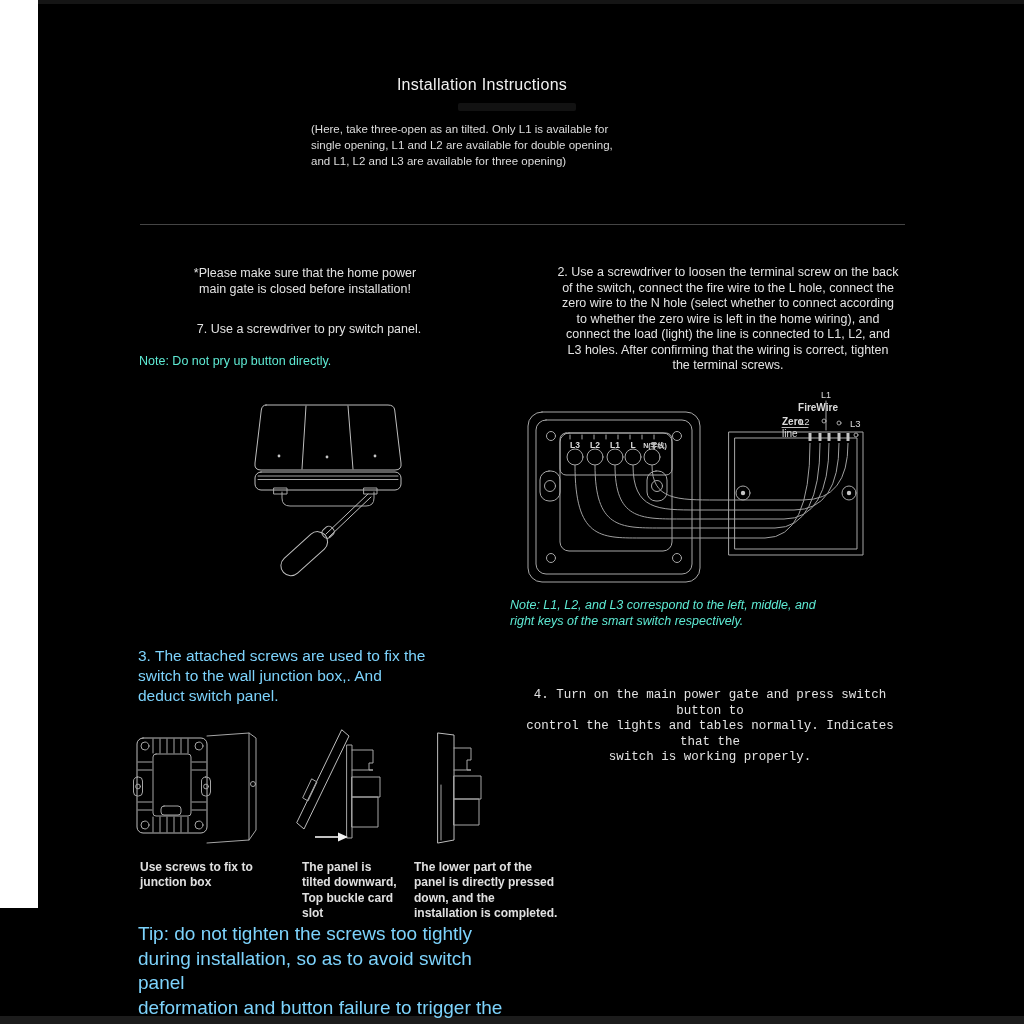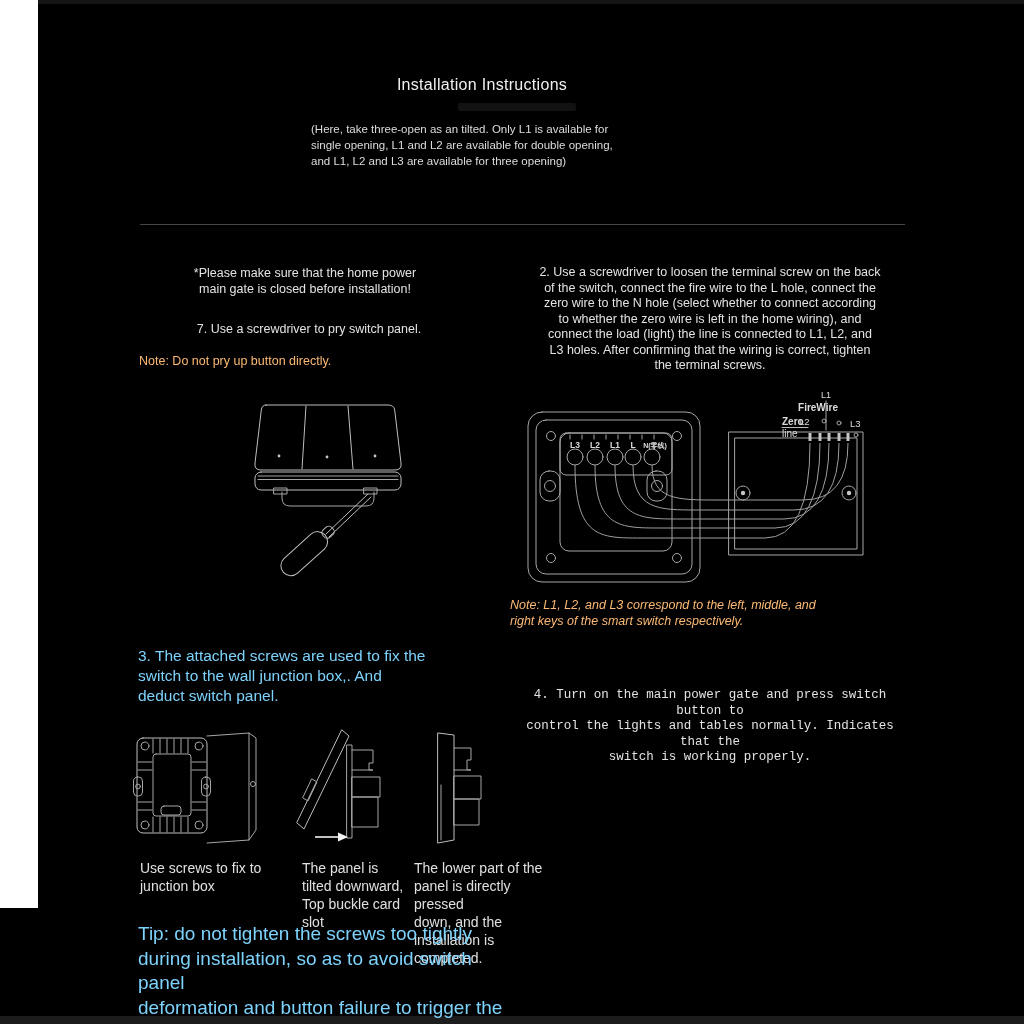--- a/index.html
+++ b/index.html
@@ -6,23 +6,23 @@
   body {
     width:1024px; height:1024px; position:relative;
     background:#000000; overflow:hidden;
     font-family:"Liberation Sans", sans-serif; color:#e6e6e6;
   }
   .abs { position:absolute; }
   .pre { white-space:pre-line; }
   .title { font-size:16px; font-weight:400; letter-spacing:.3px; color:#f1f1f1; text-align:center; }
   .subtitle { font-size:11.5px; line-height:1.38; color:#dddddd; }
   .body-text { font-size:12.5px; line-height:1.24; color:#e3e3e3;text-align:center; }
-  .note-text { font-size:12.5px; line-height:1.24; color:#fdba74; }
+  .note-text { font-size:12.5px; line-height:1.24; color:#5eead4; }
   .big-text { font-size:15.5px; font-weight:400; line-height:1.3; color:#7dd3fc; }
-  .caption { font-size:14px; line-height:1.28; color:#e0e0e0; }
+  .caption { font-size:12px; line-height:1.28; color:#e0e0e0;font-weight:bold; }
   .divider { height:1px; background:#454545; }
   .white-strip { background:#ffffff; }
   .edge-strip-top { background:#151515; }
   .edge-strip-bottom { background:#1c1c1c; }
   .smudge { background:#121212; border-radius:2px; }
   svg { display:block; }
   svg .ln { fill:none; stroke:#a6a6a6; stroke-width:1; stroke-linecap:round; stroke-linejoin:round; }
   svg .ln-b { fill:none; stroke:#bdbdbd; stroke-width:1; stroke-linecap:round; stroke-linejoin:round; }
   svg .fillpt { fill:#c6c6c6; stroke:none; }
   svg .wire { fill:none; stroke:#9f9f9f; stroke-width:1; }
@@ -64,21 +64,21 @@
   <rect class="ln" x="114" y="93" width="13" height="6"></rect>
   <path class="ln" d="M 32 97 L 32 103 Q 32 111 40 111 L 116 111 Q 124 111 124 103 L 124 97"></path>
   <line class="ln-b" x1="118" y1="99" x2="76" y2="139"></line>
   <line class="ln-b" x1="121" y1="102" x2="79" y2="142"></line>
   <g transform="rotate(-42 55 158)">
     <rect class="ln-b" x="26" y="148" width="56" height="20" rx="10"></rect>
     <rect class="ln-b" x="80" y="153" width="12" height="10" rx="4"></rect>
   </g>
 </svg>
 
-<div class="abs body-text pre" style="left:510px; top:265px; width:400px;">2. Use a screwdriver to loosen the terminal screw on the back
+<div class="abs body-text pre" style="left:528px; top:265px; width:400px;">2. Use a screwdriver to loosen the terminal screw on the back
 of the switch, connect the fire wire to the L hole, connect the
 zero wire to the N hole (select whether to connect according
 to whether the zero wire is left in the home wiring), and
 connect the load (light) the line is connected to L1, L2, and
 L3 holes. After confirming that the wiring is correct, tighten
 the terminal screws.</div>
 
 <svg class="abs" style="left:510px; top:385px;" width="380" height="205" viewBox="0 0 380 205">
 
   <rect class="ln" x="18" y="27" width="172" height="170" rx="14"></rect>

